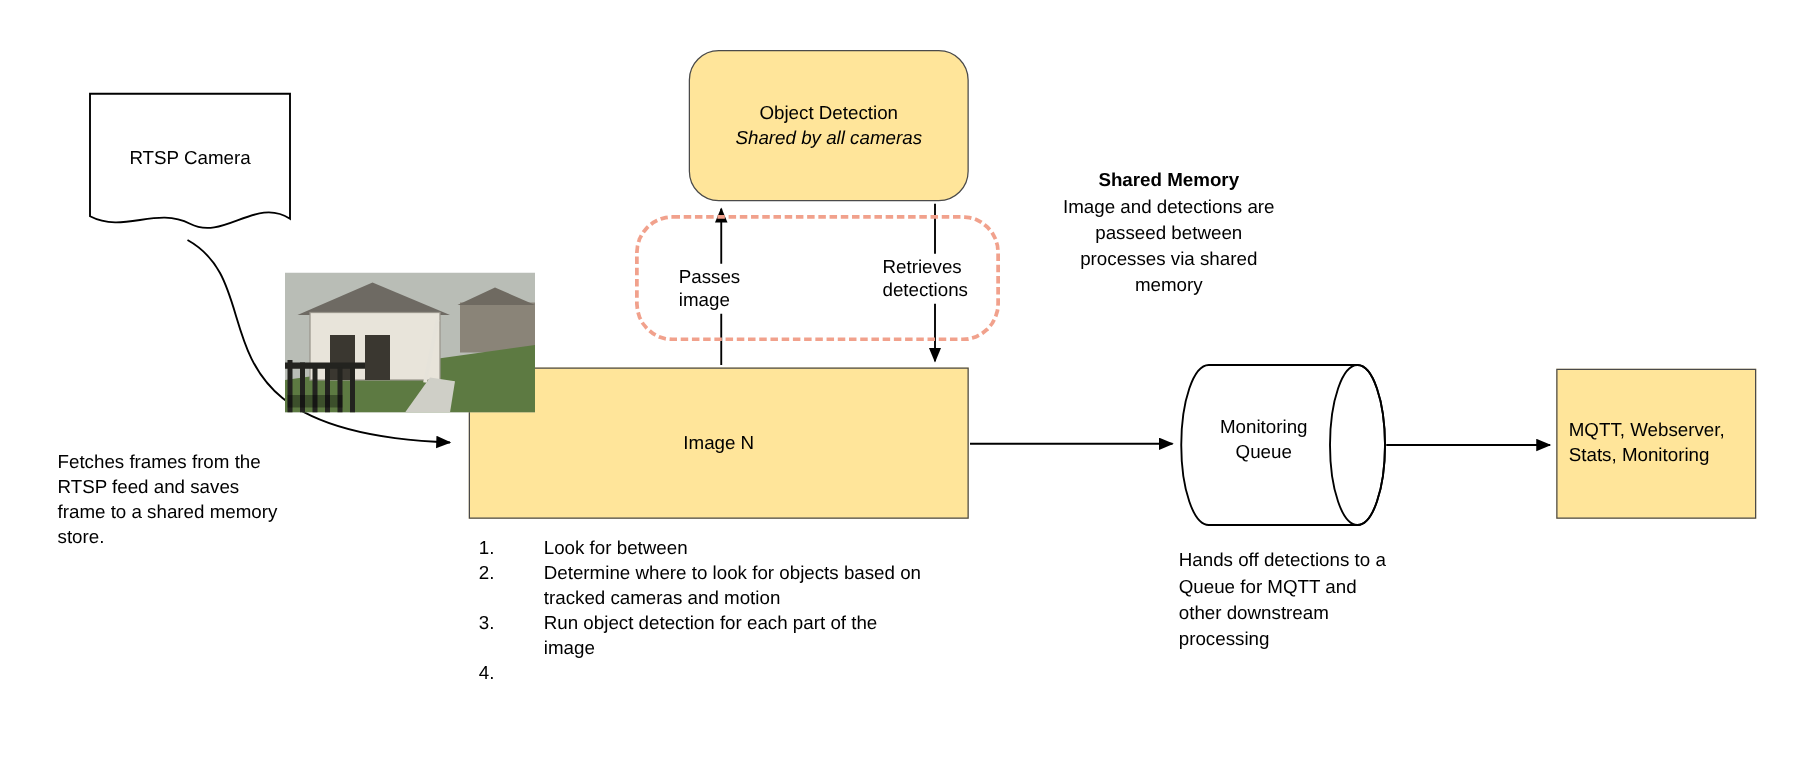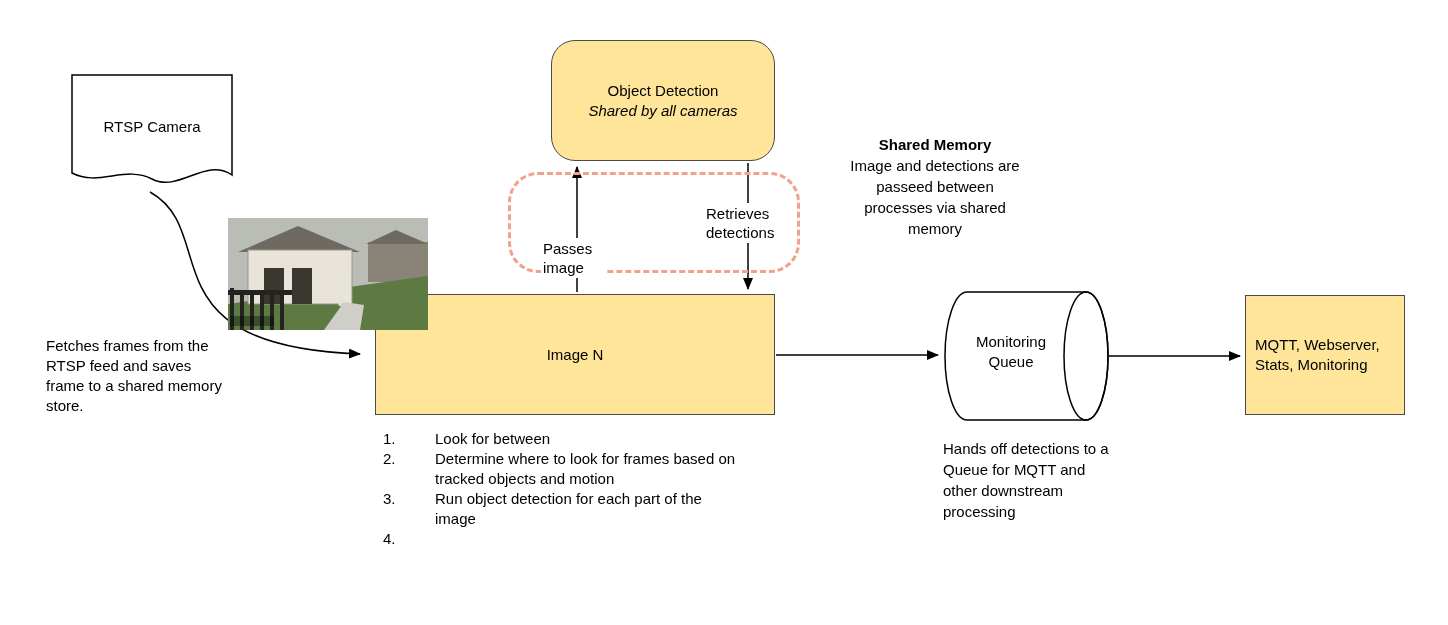--- a/index.html
+++ b/index.html
@@ -18,24 +18,24 @@
   #object-detection { left:551px; top:40px; width:224px; height:121px; flex-direction:column; line-height:20px;border-radius:24px; }
   #camera-n        { left:375px; top:294px; width:400px; height:121px; }
   #mqtt-box        { left:1245px; top:295px; width:160px; height:120px; justify-content:flex-start; text-align:left; padding:0 9px; line-height:20px; }
   .italic { font-style:italic; }
   #dashed-region {
     left:508px; top:172px; width:292px; height:101px;
     border:3px dashed #f1a18c; border-radius:30px; box-sizing:border-box;
     background:transparent; z-index:2;
   }
   .arrow-label { background:#ffffff; line-height:19px; z-index:3; padding:1px 2px; }
-  #passes-label    { left:541px; top:211px; width:62px; text-align:left;margin-top:27px; }
+  #passes-label    { left:541px; top:211px; width:62px; text-align:left; }
   #retrieves-label { left:704px; top:203px; width:86px; text-align:left; }
   #rtsp-label { left:72px; top:118px; width:160px; text-align:center; }
-  #fetch-note { left:46px; top:336px; width:180px; line-height:20px; }
+  #fetch-note { left:46px; top:360px; width:180px; line-height:20px; }
   #shared-memory-note { left:845px; top:134px; width:180px; line-height:21px;text-align:center; }
   #shared-memory-note .t { font-weight:bold; }
   #queue-label { left:952px; top:332px; width:118px; text-align:center; line-height:20px; }
   #queue-note  { left:943px; top:438px; width:166px; line-height:21px; }
   #steps { left:383px; top:429px; width:380px; }
   .step { display:flex; line-height:20px; }
   .step-num { width:52px; flex:0 0 52px; }
   .step-text { width:308px; }
   #camera-snapshot { left:228px; top:218px; width:200px; height:112px; z-index:3; }
   #camera-snapshot svg { display:block; }
@@ -118,21 +118,21 @@
     </svg>
   </div>
 
   <div class="note" id="steps">
     <div class="step">
       <span class="step-num">1.</span>
       <span class="step-text">Look for between</span>
     </div>
     <div class="step">
       <span class="step-num">2.</span>
-      <span class="step-text">Determine where to look for frames based on tracked objects and motion</span>
+      <span class="step-text">Determine where to look for objects based on tracked cameras and motion</span>
     </div>
     <div class="step">
       <span class="step-num">3.</span>
       <span class="step-text">Run object detection for each part of the image</span>
     </div>
     <div class="step">
       <span class="step-num">4.</span>
     </div>
   </div>
 

